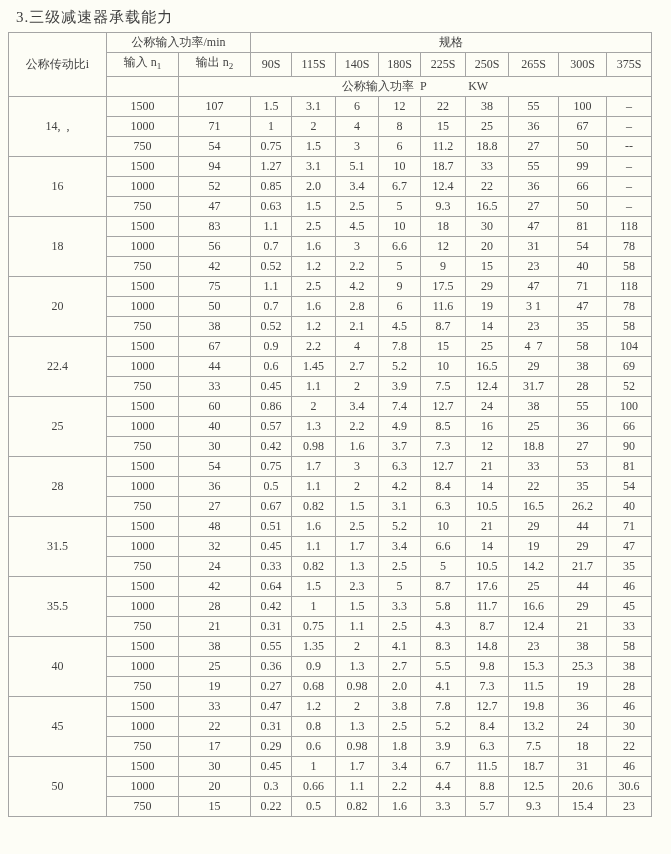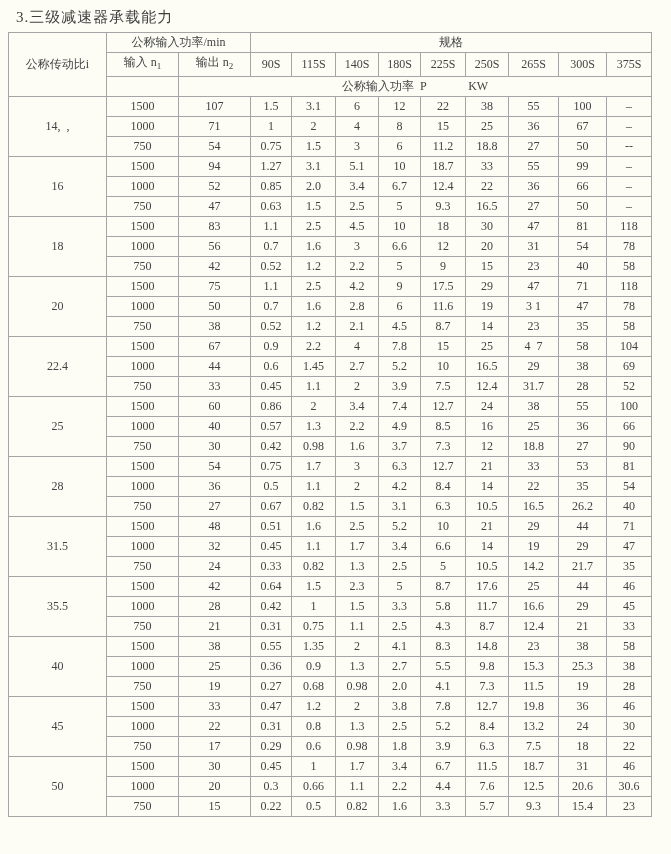--- a/index.html
+++ b/index.html
@@ -540,21 +540,21 @@
           <td>46</td>
         </tr>
         <tr>
           <td>1000</td>
           <td>20</td>
           <td>0.3</td>
           <td>0.66</td>
           <td>1.1</td>
           <td>2.2</td>
           <td>4.4</td>
-          <td>7.6</td>
+          <td>8.8</td>
           <td>12.5</td>
           <td>20.6</td>
           <td>30.6</td>
         </tr>
         <tr>
           <td>750</td>
           <td>15</td>
           <td>0.22</td>
           <td>0.5</td>
           <td>0.82</td>

